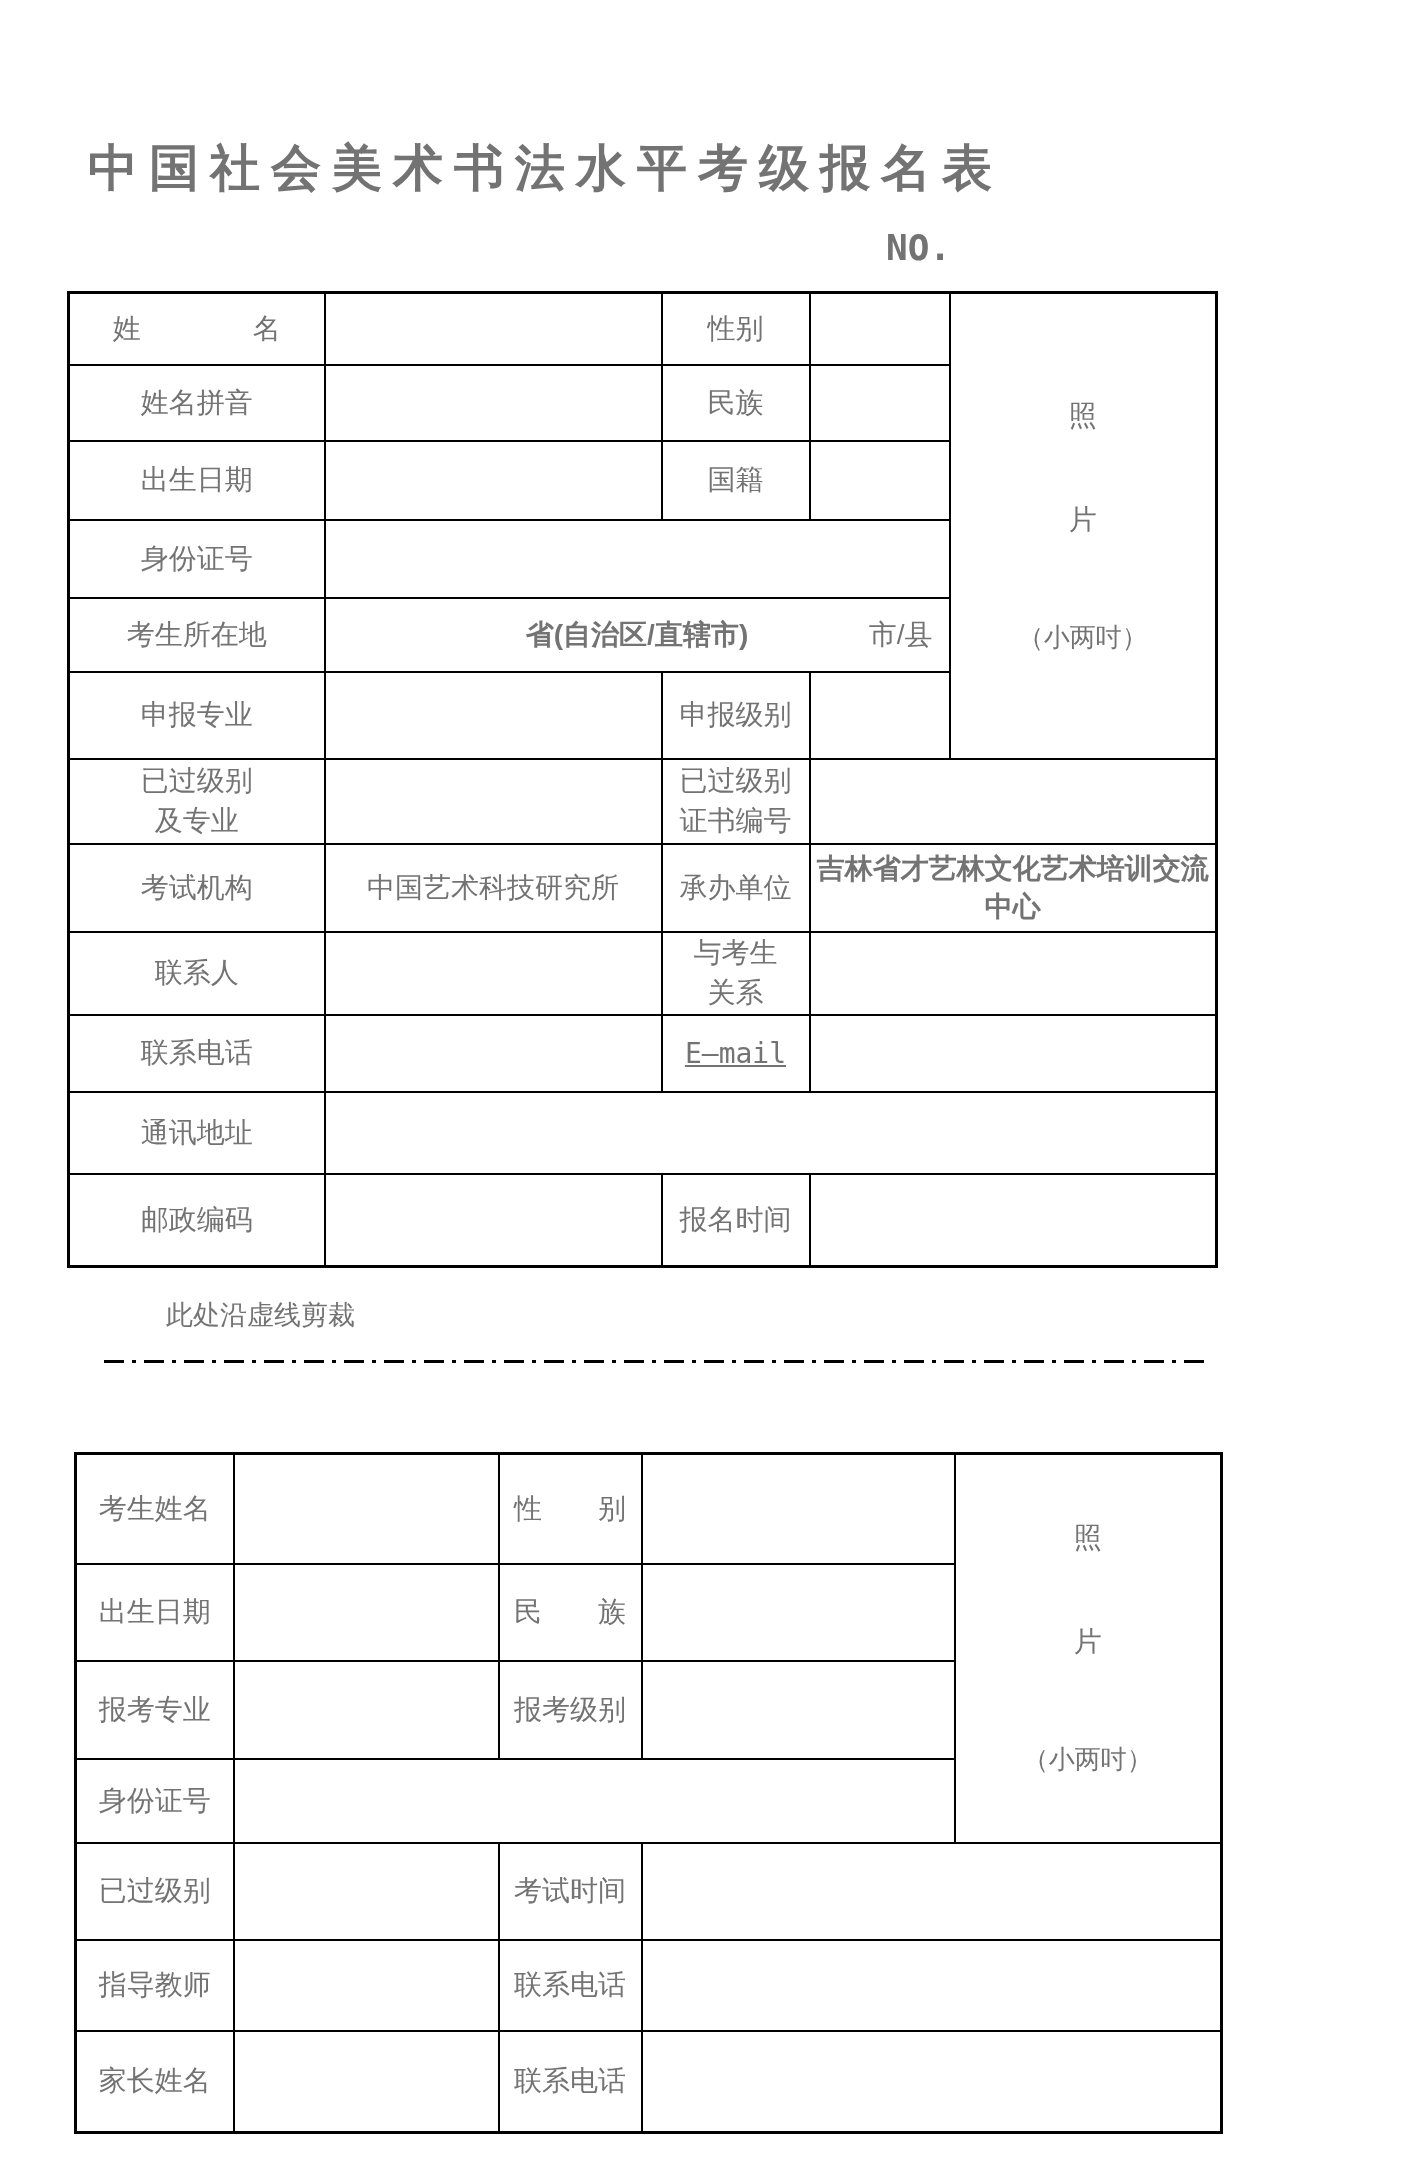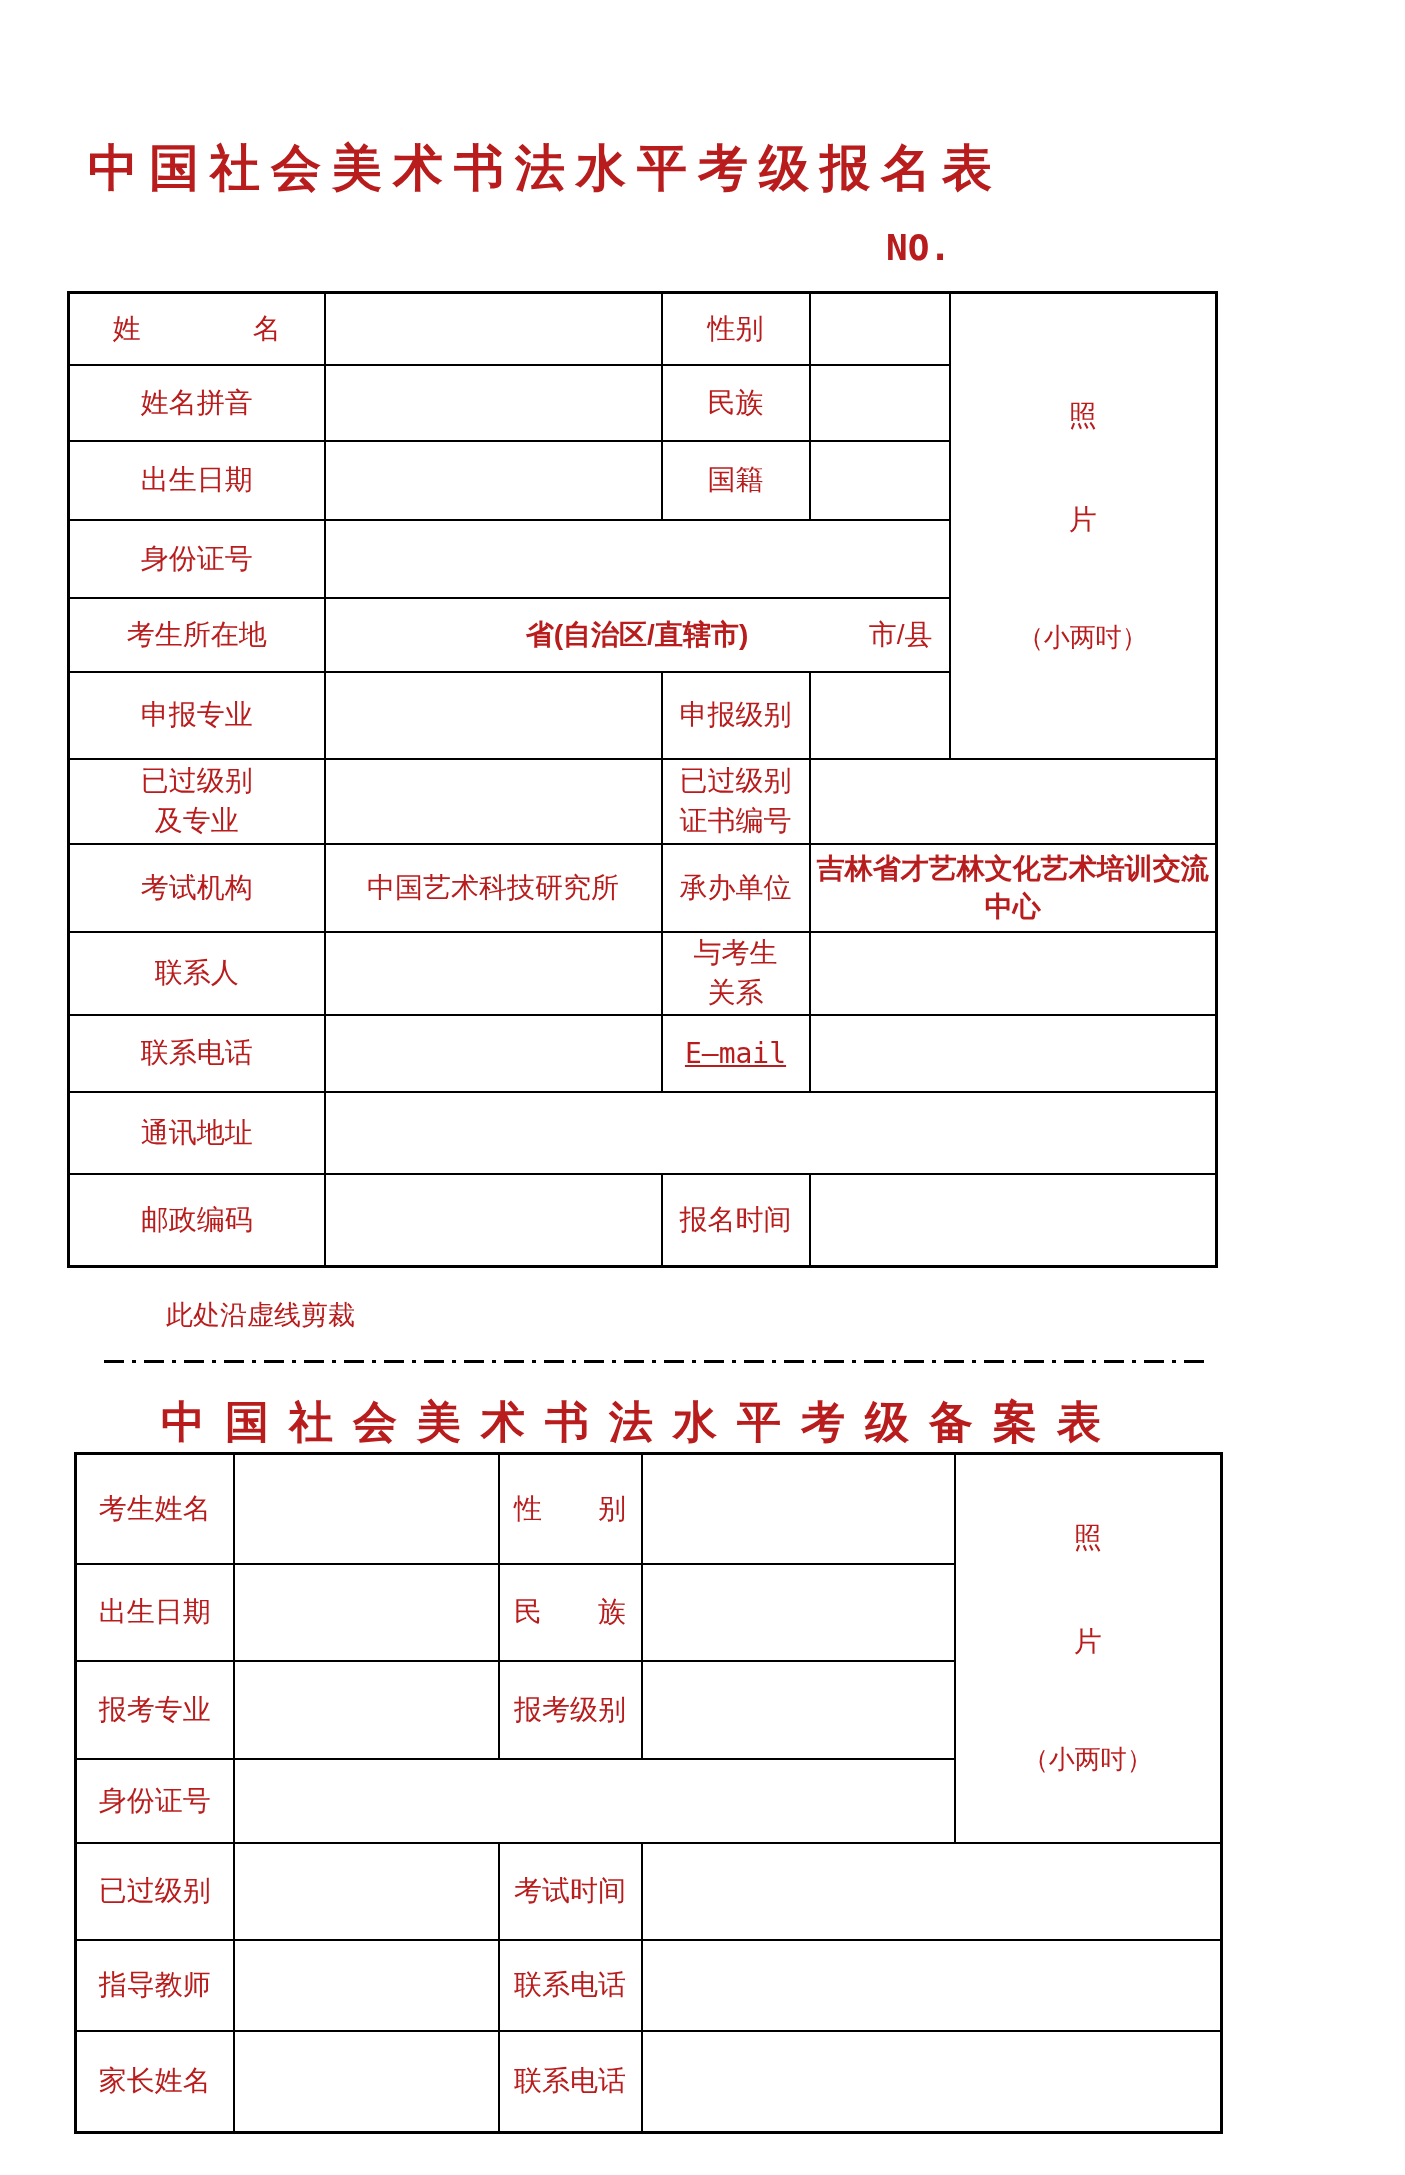--- a/index.html
+++ b/index.html
@@ -1,20 +1,20 @@
 <!DOCTYPE html>
 <html><head>
 <meta charset="utf-8">
 <style>
   html,body { margin:0; padding:0; background:#ffffff; }
   .page {
     position:relative;
     width:1405px; height:2175px;
     background:#ffffff;
-    color:#b91c1c;
+    color:#737373;
     font-family:"Liberation Sans", sans-serif;
     overflow:hidden;
   }
   .title1 {
     position:absolute; left:88px; top:143px;
     font-size:50px; font-weight:700; letter-spacing:11px;
     white-space:nowrap; line-height:1;
   }
   .title2 {
     position:absolute; left:161px; top:1400px;
@@ -189,21 +189,20 @@
       <td></td>
       <td class="lab">报名时间</td>
       <td colspan="2"></td>
     </tr>
   </tbody>
     </table>
 
   <div class="cut-note">此处沿虚线剪裁</div>
   <div class="cut-line"></div>
 
-  <div class="title2">中国社会美术书法水平考级备案表</div>
 
   <table class="form" id="t2">
     <colgroup>
       <col style="width:158px">
         <col style="width:265px">
         <col style="width:143px">
         <col style="width:313px">
         <col style="width:267px">
     </colgroup>
     <tbody>

